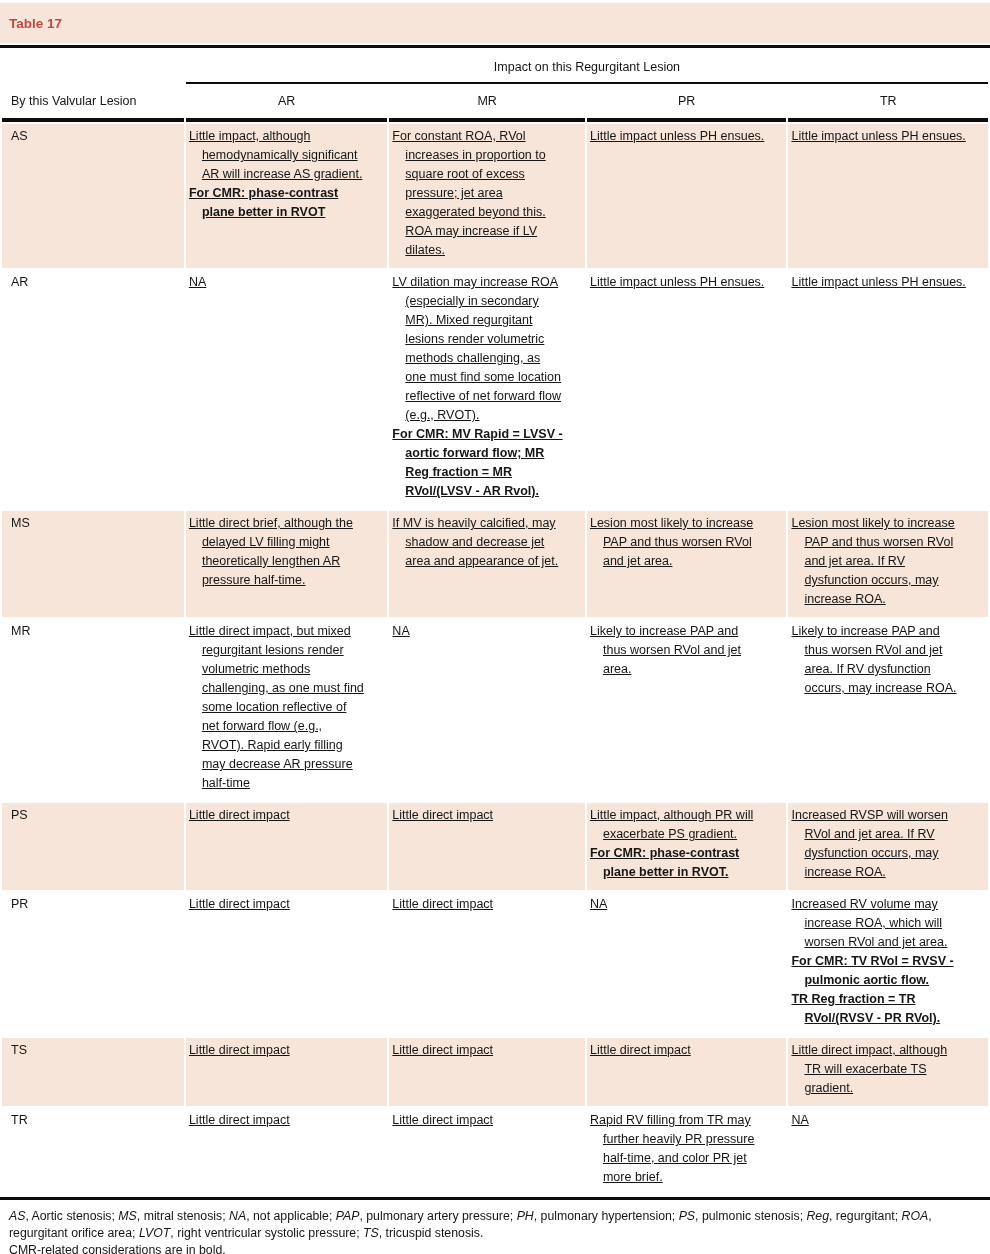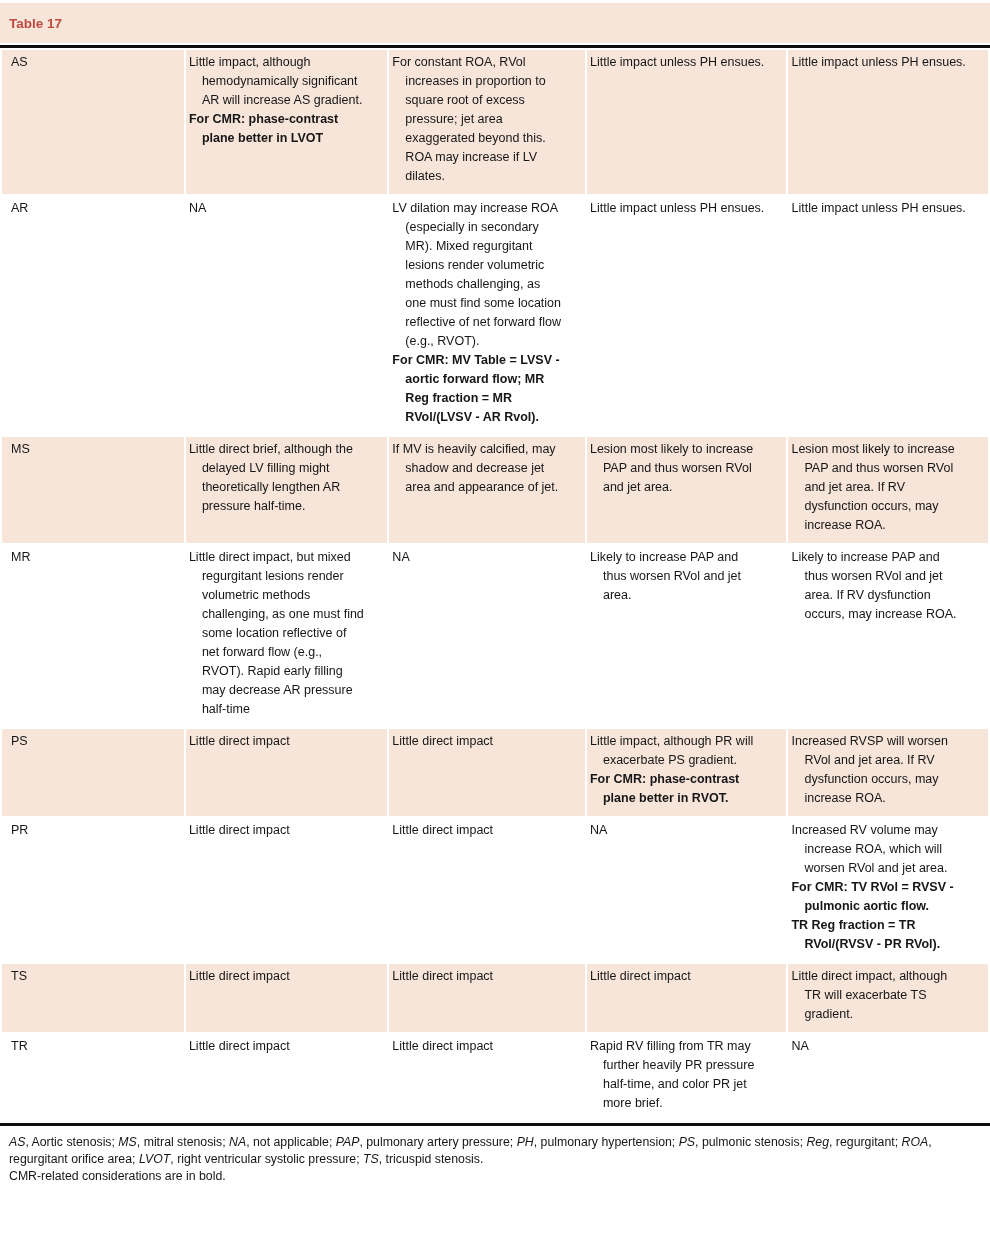--- a/index.html
+++ b/index.html
@@ -64,20 +64,21 @@
   tbody td{
     vertical-align:top;
     background:#ffffff;
     padding:3px 22px 8px 3px;
   }
   tbody td.lesion{padding-left:9px;}
   tbody tr.shaded td{background:var(--shade);}
   tbody p{
     padding-left:13px;
     text-indent:-13px;
+    text-decoration:underline;
   }
   tbody p.b{font-weight:bold;}
 
   
   .footnotes{
     padding:8px 10px 0 9px;
     font-size:12.3px;
     line-height:17px;
   }
   .footnotes i{font-style:italic;}
@@ -95,46 +96,57 @@
 
   <table>
     <colgroup>
       <col class="c-lesion">
         <col class="c-ar">
         <col class="c-mr">
         <col class="c-pr">
         <col class="c-tr">
     </colgroup>
     <thead>
+      <tr>
+        <td></td>
+        <td class="spanner" colspan="4">Impact on this Regurgitant Lesion</td>
+      </tr>
+      <tr class="colheads" id="colheads-row">
+        <td class="rowhead">By this Valvular Lesion</td>
+      <td>AR</td>
+          <td>MR</td>
+          <td>PR</td>
+          <td>TR</td>
+        </tr>
     </thead>
     <tbody id="table-body">
         <tr class="shaded">
           <td class="lesion">AS</td>
           <td>
             <p class="hang">Little impact, although hemodynamically significant AR will increase AS gradient.</p>
-            <p class="hang b">For CMR: phase-contrast plane better in LVOT</p>
+            <p class="hang b">For CMR: phase-contrast plane better in RVOT</p>
           </td>
           <td>
             <p class="hang">For constant ROA, RVol increases in proportion to square root of excess pressure; jet area exaggerated beyond this. ROA may increase if LV dilates.</p>
           </td>
           <td>
             <p class="hang">Little impact unless PH ensues.</p>
           </td>
           <td>
             <p class="hang">Little impact unless PH ensues.</p>
           </td>
         </tr>
         <tr>
           <td class="lesion">AR</td>
           <td>
             <p class="hang">NA</p>
           </td>
           <td>
             <p class="hang">LV dilation may increase ROA (especially in secondary MR). Mixed regurgitant lesions render volumetric methods challenging, as one must find some location reflective of net forward flow (e.g., RVOT).</p>
-            <p class="hang b">For CMR: MV Table = LVSV - aortic forward flow; MR Reg fraction = MR RVol/(LVSV - AR Rvol).</p>
+            <p class="hang b">For CMR: MV Rapid = LVSV - aortic forward flow; MR Reg fraction = MR RVol/(LVSV - AR Rvol).</p>
           </td>
           <td>
             <p class="hang">Little impact unless PH ensues.</p>
           </td>
           <td>
             <p class="hang">Little impact unless PH ensues.</p>
           </td>
         </tr>
         <tr class="shaded">
           <td class="lesion">MS</td>

